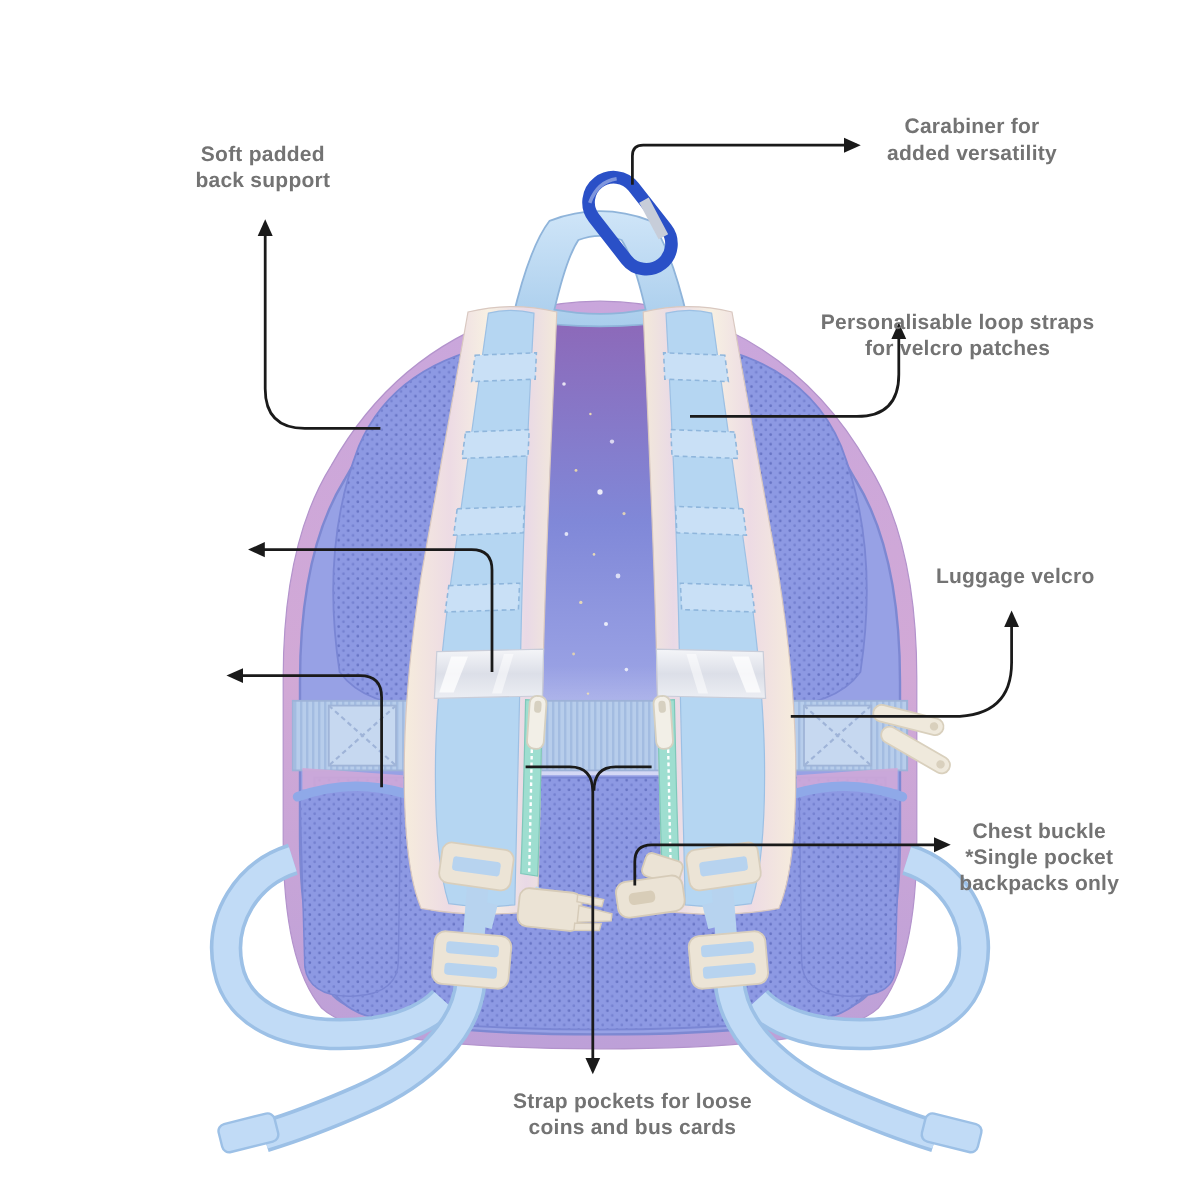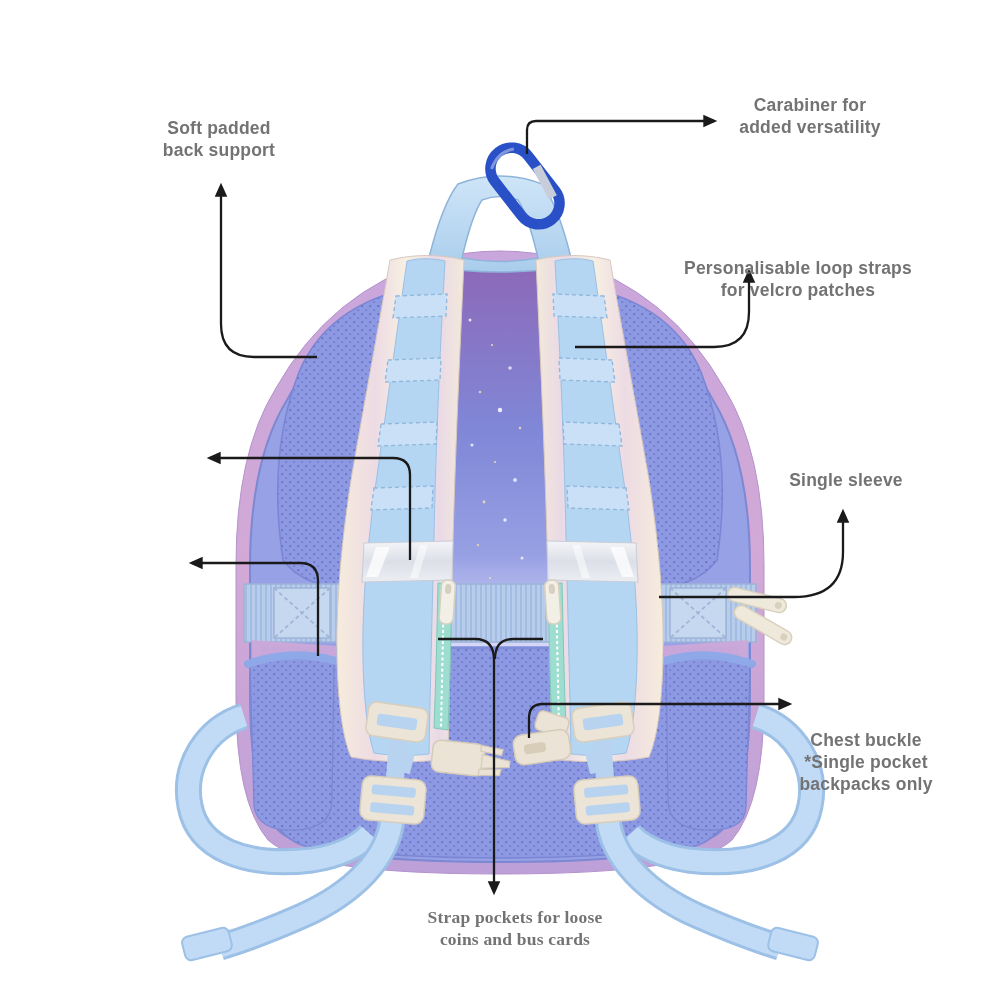--- a/index.html
+++ b/index.html
@@ -213,20 +213,20 @@
     <path d="M543,639 H513 Q495,639 495,659"></path>
   </g>
 </svg>
 
 <div class="callout" style="left:109px;top:117px;width:220px;">Soft padded
 back support</div>
 <div class="callout" style="left:680px;top:94px;width:260px;">Carabiner for
 added versatility</div>
 <div class="callout" style="left:648px;top:225px;width:300px;margin-top:32px;">Personalisable loop straps
 for velcro patches</div>
-<div class="callout" style="left:736px;top:469px;width:220px;">Single sleeve</div>
-<div class="callout" style="left:746px;top:681px;width:240px;margin-top:48px;">Chest buckle
+<div class="callout" style="left:736px;top:469px;width:220px;">Luggage velcro</div>
+<div class="callout" style="left:746px;top:681px;width:240px;">Chest buckle
 *Single pocket
 backpacks only</div>
-<div class="callout" style="left:375px;top:906px;width:280px;font-family:Liberation Serif, serif;">Strap pockets for loose
+<div class="callout" style="left:387px;top:906px;width:280px;">Strap pockets for loose
 coins and bus cards</div>
 
 </div>
 
 </body></html>

